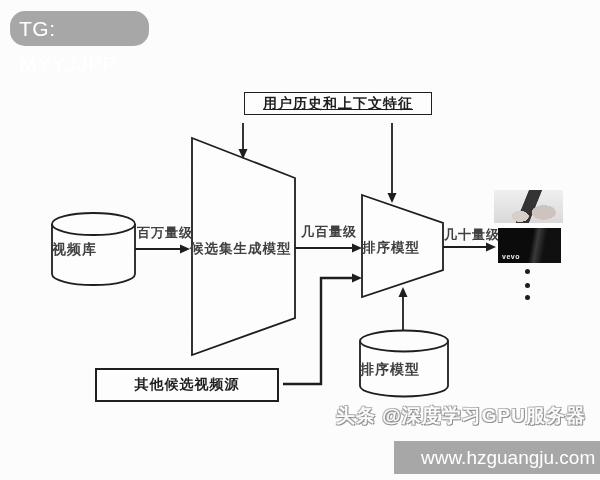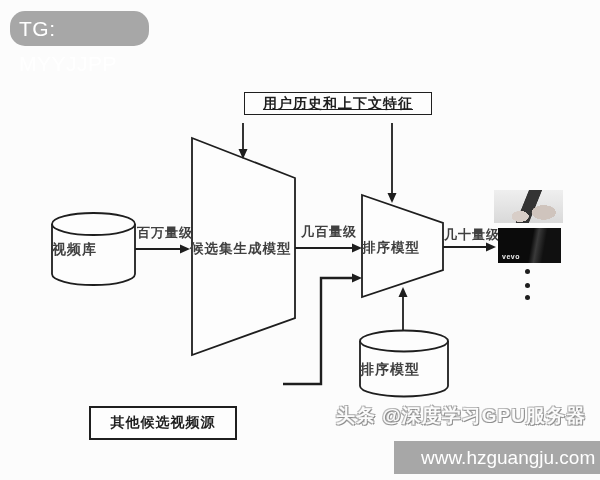--- a/index.html
+++ b/index.html
@@ -20,21 +20,21 @@
     border-radius:15px;
   }
   
   .node-box{
     box-sizing:border-box;background:#fdfdfd;
     display:flex;align-items:center;justify-content:center;
     font-weight:bold;font-size:14px;color:#1e1e1e;
     letter-spacing:1px;
   }
   .top-box{left:244px;top:92px;width:188px;height:23px;border:1.6px solid #1f1f1f;text-decoration:underline;}
-  .bottom-box{left:89px;top:368px;width:148px;height:34px;border:2px solid #1f1f1f;margin-top:38px;}
+  .bottom-box{left:95px;top:368px;width:184px;height:34px;border:2px solid #1f1f1f;}
   
   .lbl{
     font-weight:bold;color:#404040;text-align:left;letter-spacing:1px;
   }
   .lbl-millions{left:137px;top:224px;width:58px;font-size:13px;}
   .lbl-hundreds{left:301px;top:223px;width:58px;font-size:13px;}
   .lbl-tens{left:444px;top:226px;width:56px;font-size:13px;}
   .lbl-candidate{left:190px;top:240px;width:106px;font-size:13.5px;}
   .lbl-ranking{left:362px;top:239px;width:64px;font-size:13.5px;}
   .lbl-videodb{left:52px;top:241px;width:61px;font-size:14px;}

